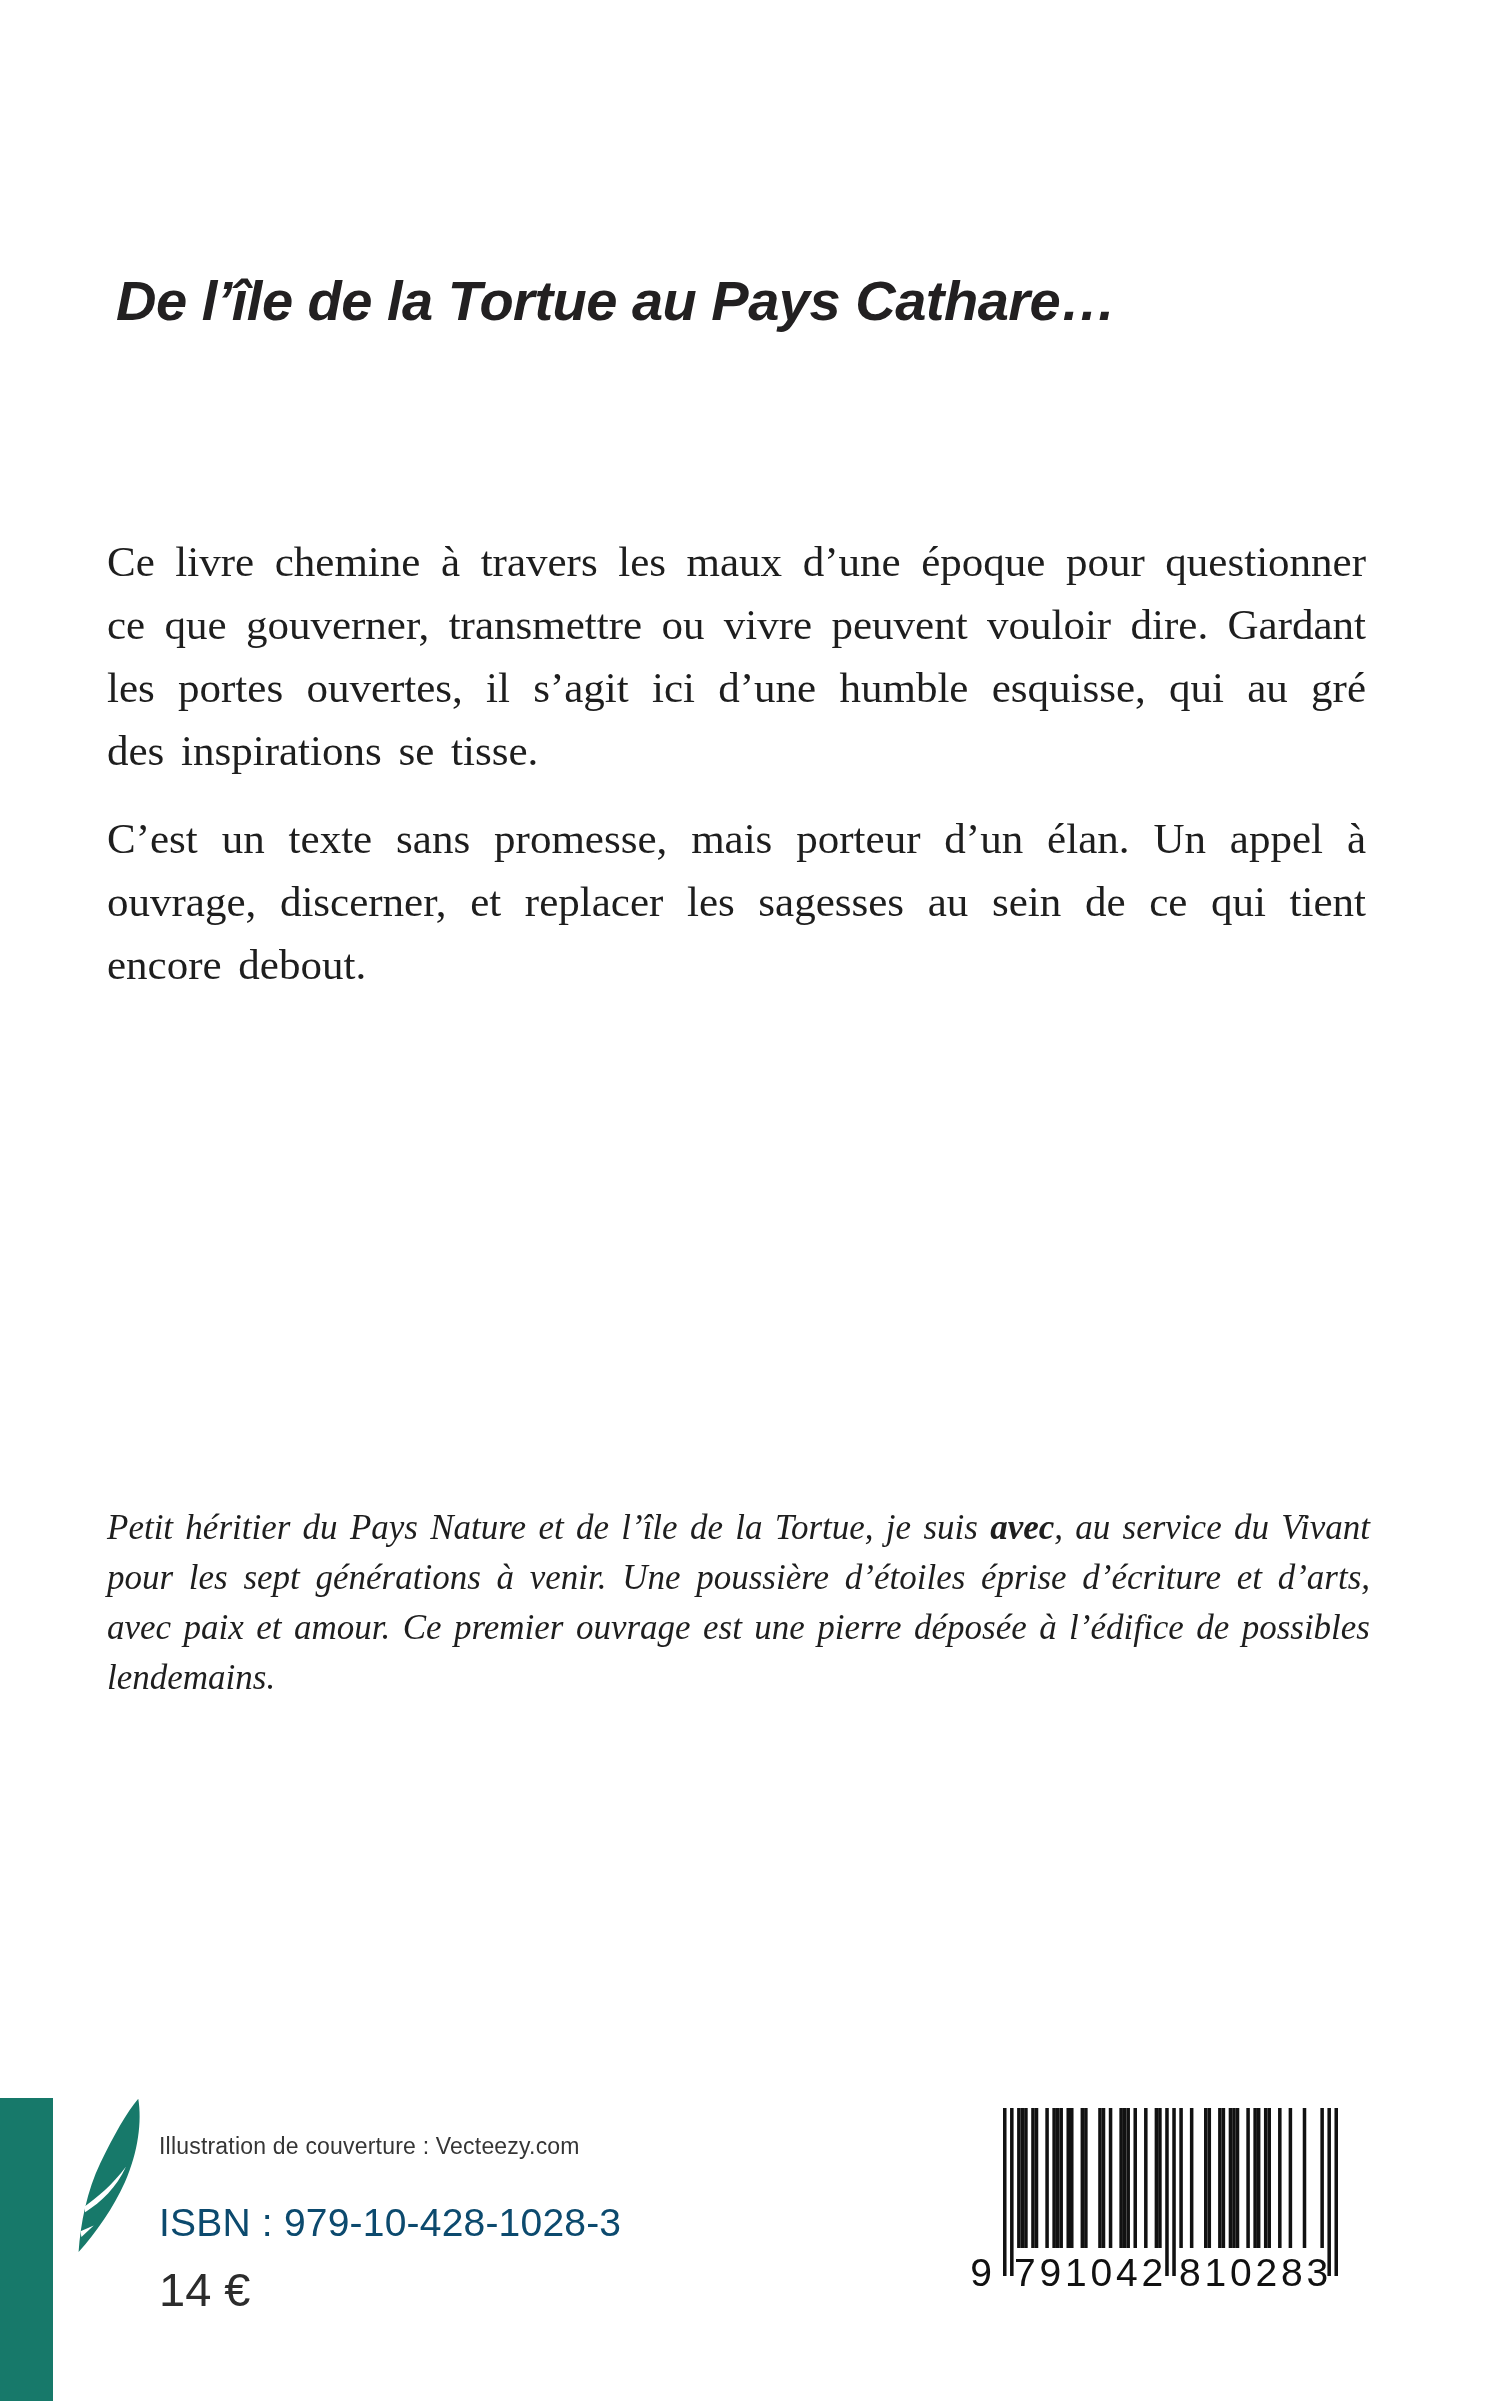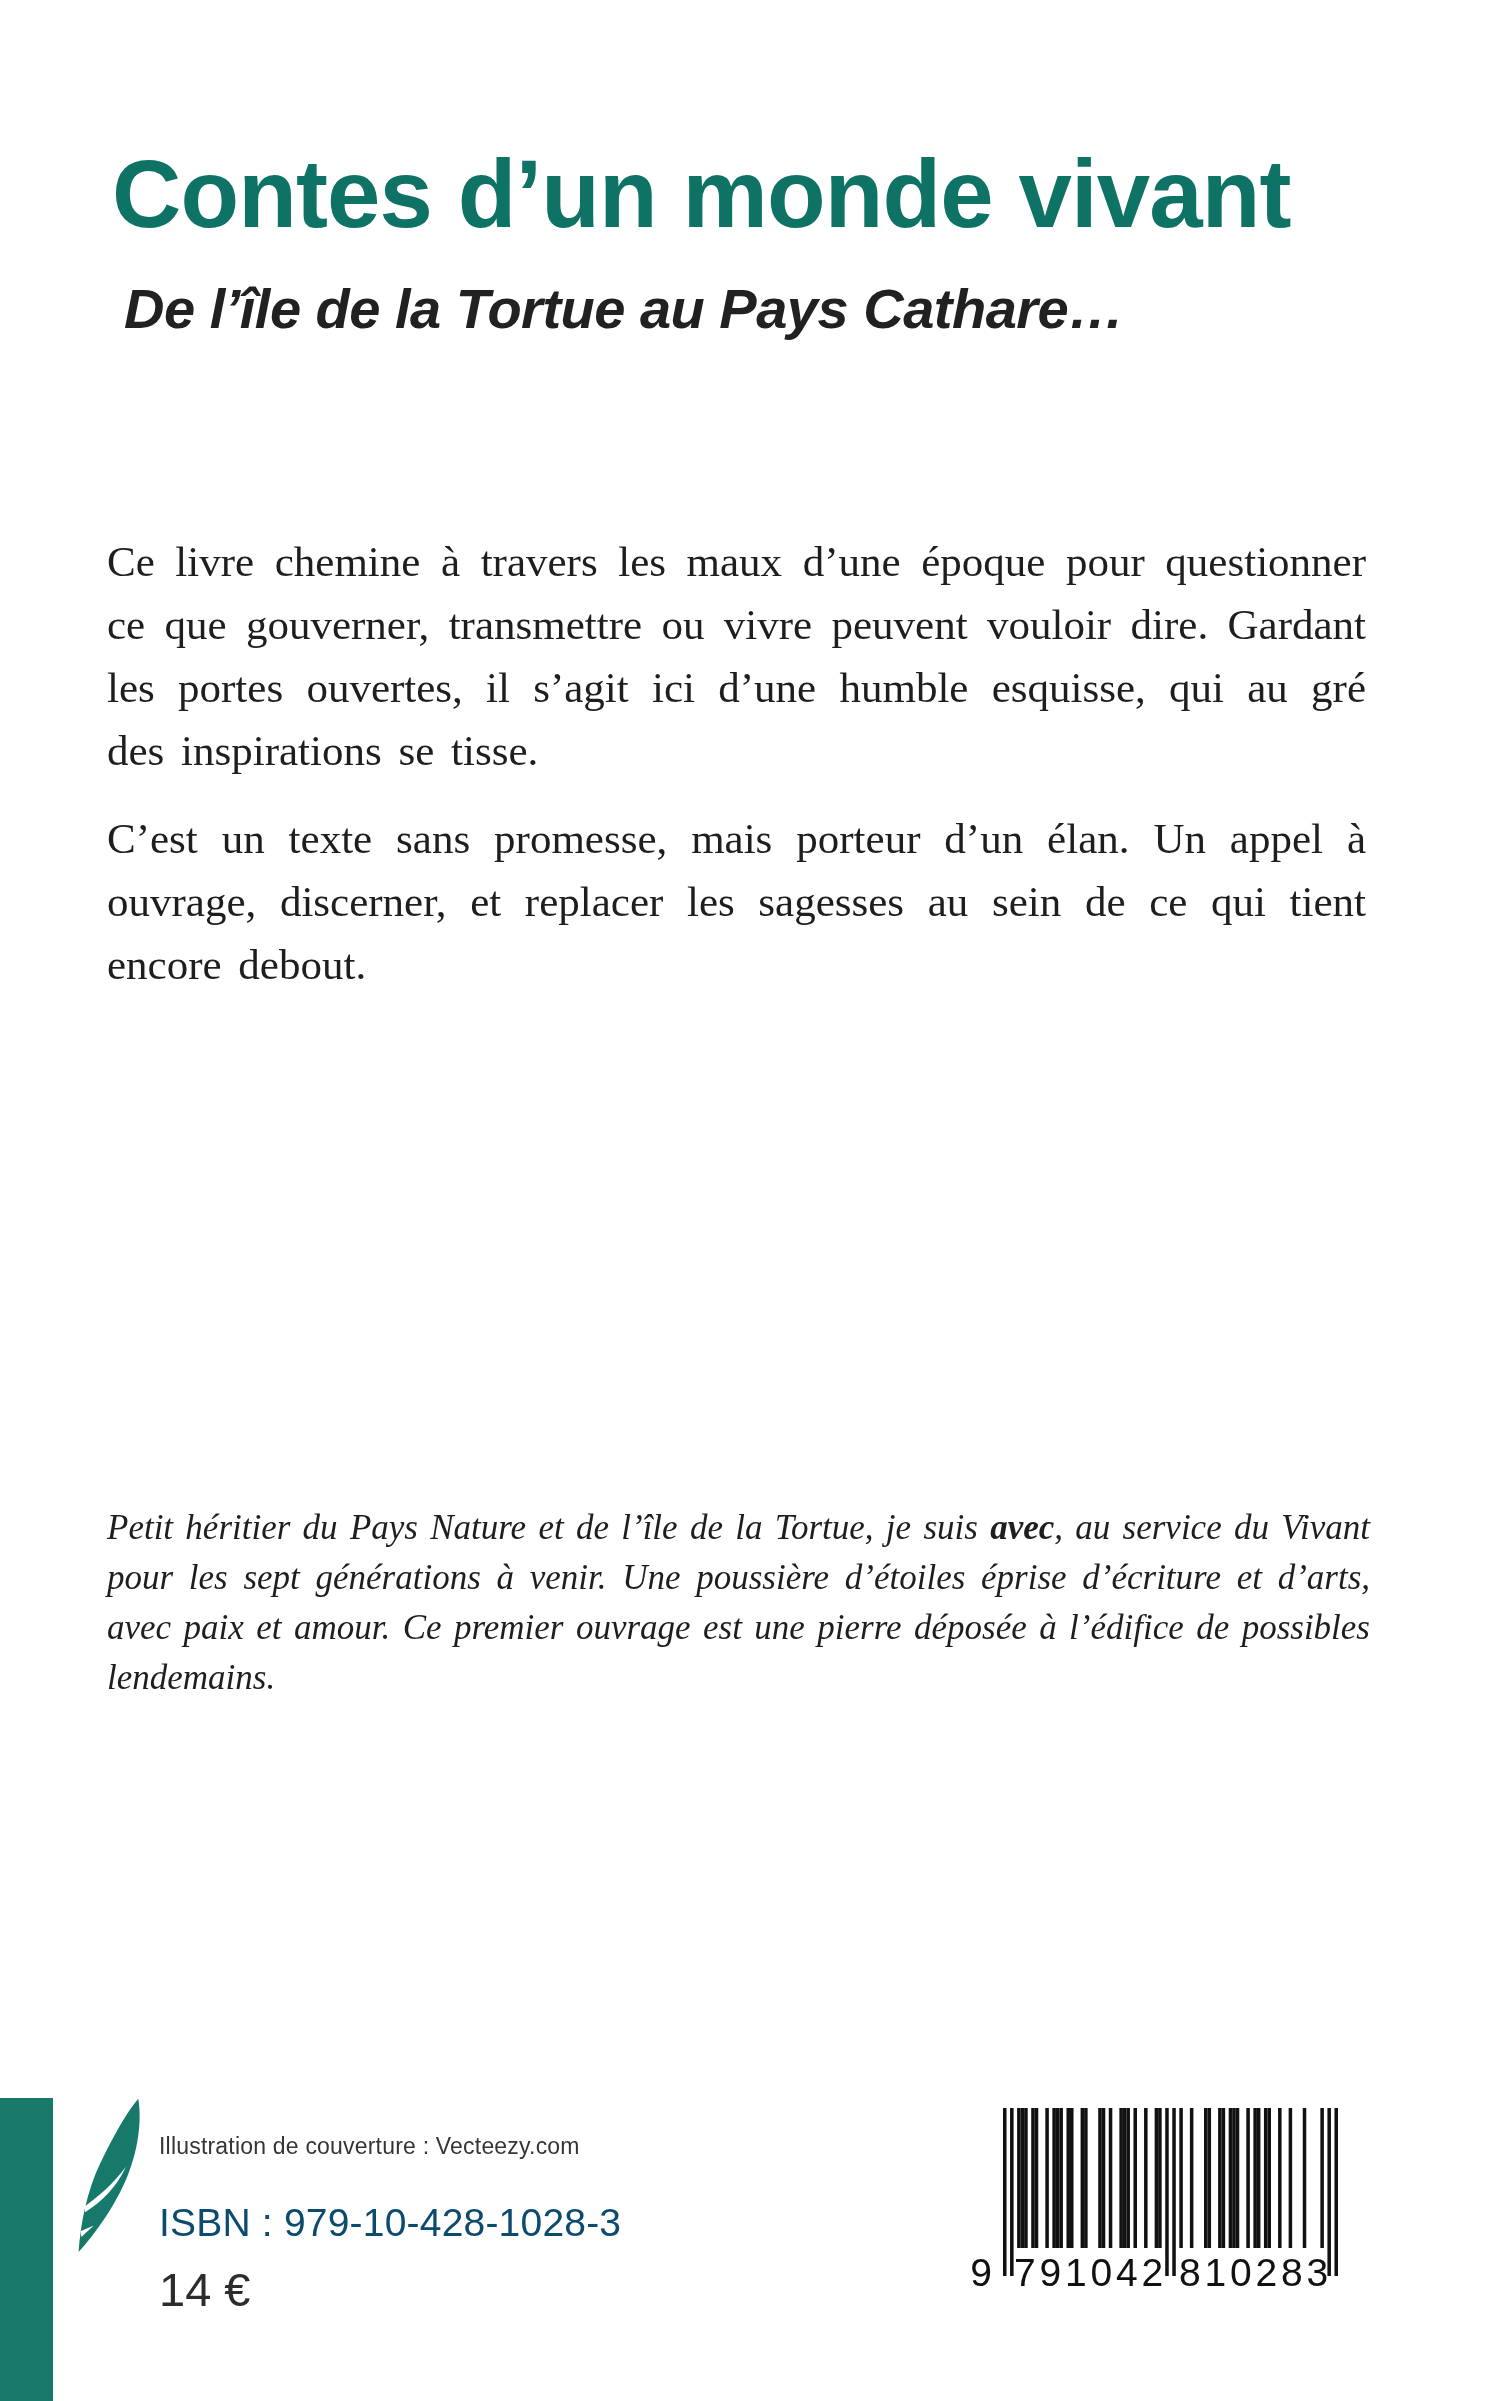--- a/index.html
+++ b/index.html
@@ -29,21 +29,21 @@
     line-height:1.05;
     letter-spacing:-0.9px;
     color:var(--title-teal);
     white-space:nowrap;
   }
   .subtitle{
     position:absolute;
     left:112px;
     top:266px;
     width:1325px;
-    margin:12px;
+    margin:4px;
     font-family:"Liberation Sans", sans-serif;
     font-weight:700;
     font-style:italic;
     font-size:56px;
     line-height:1.1;
     letter-spacing:-0.5px;
     color:#222021;
     white-space:nowrap;
   }
   .synopsis{
@@ -142,21 +142,20 @@
   }
   .bd-first{left:0;width:32px;letter-spacing:0;}
   .bd-left{left:47px;width:148px;}
   .bd-right{left:212px;width:148px;}
 </style>
 </head>
 <body>
 
 <div class="page">
 
-  <h1 class="title">Contes d’un monde vivant</h1>
 
   <h2 class="subtitle">De l’île de la Tortue au Pays Cathare…</h2>
 
   <div class="synopsis">
     <p>Ce livre chemine à travers les maux d’une époque pour questionner ce que gouverner, transmettre ou vivre peuvent vouloir dire. Gardant les portes ouvertes, il s’agit ici d’une humble esquisse, qui au gré des inspirations se tisse.</p>
     <p>C’est un texte sans promesse, mais porteur d’un élan. Un appel à ouvrage, discerner, et replacer les sagesses au sein de ce qui tient encore debout.</p>
   </div>
 
   <p class="bio"><span>Petit héritier du Pays Nature et de l’île de la Tortue, je suis </span><b>avec</b><span>, au service du Vivant pour les sept générations à venir. Une poussière d’étoiles éprise d’écriture et d’arts, avec paix et amour. Ce premier ouvrage est une pierre déposée à l’édifice de possibles lendemains.</span></p>
 

